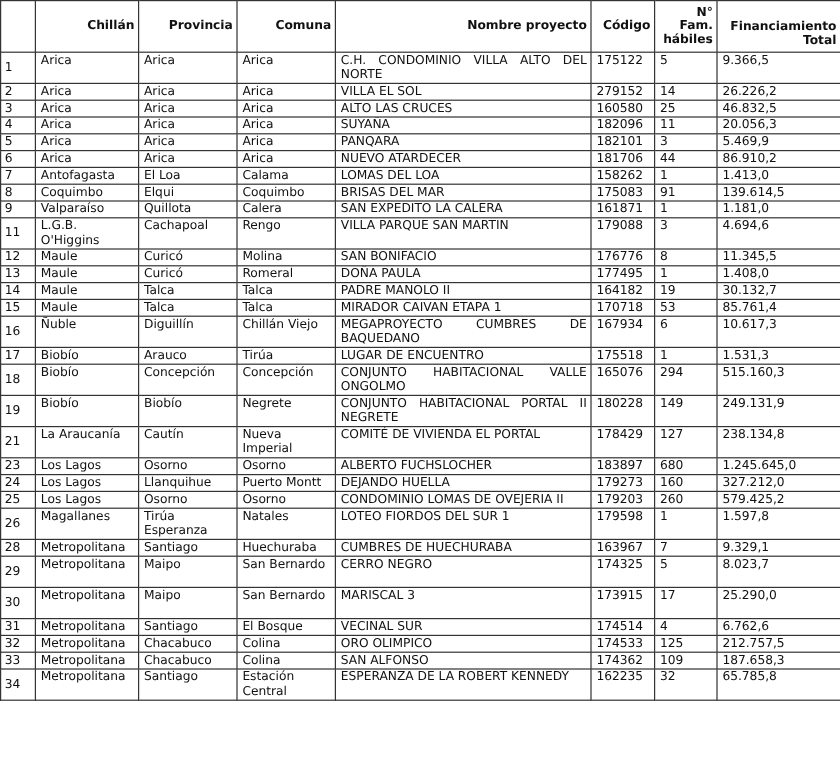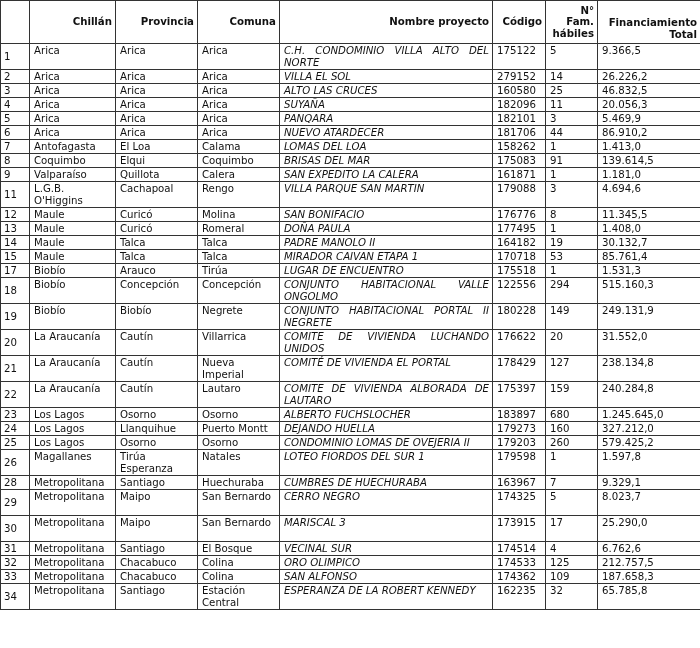--- a/index.html
+++ b/index.html
@@ -1,21 +1,21 @@
 <!DOCTYPE html>
 <html><head>
 <meta charset="utf-8">
 <style>
   html, body { margin:0; padding:0; background:#ffffff; }
   body { width:700px; height:648px; overflow:hidden; font-family:"DejaVu Sans", sans-serif; color:#111; }
   table { border-collapse:collapse; table-layout:fixed; width:700px; font-size:10.2px; line-height:12px; }
   td, th { border:1px solid #333; padding:1px 3px 0 4px; vertical-align:top; overflow:hidden; }
   th { font-weight:bold; text-align:right; vertical-align:middle; padding-top:2px; padding-bottom:2px; }
   td.num { vertical-align:middle; padding-left:3px; }
-  td.just { text-align:justify; text-align-last:left;font-style:italic; }
+  td.just { text-align:justify; text-align-last:left; }
   .row1 td { height:24px; }
   .row2 td { height:12px; }
 </style>
 </head>
 <body>
 
 <table>
   <colgroup>
     <col style="width:29px">
     <col style="width:86px">
@@ -172,80 +172,70 @@
       <tr class="row2">
         <td class="num">15</td>
         <td>Maule</td>
         <td>Talca</td>
         <td>Talca</td>
         <td class="just">MIRADOR CAIVAN ETAPA 1</td>
         <td>170718</td>
         <td>53</td>
         <td>85.761,4</td>
       </tr>
+      <tr class="row1">
+        <td class="num">16</td>
+        <td>Ñuble</td>
+        <td>Diguillín</td>
+        <td>Chillán Viejo</td>
+        <td class="just">MEGAPROYECTO CUMBRES DE BAQUEDANO</td>
+        <td>167934</td>
+        <td>6</td>
+        <td>10.617,3</td>
+      </tr>
       <tr class="row2">
         <td class="num">17</td>
         <td>Biobío</td>
         <td>Arauco</td>
         <td>Tirúa</td>
         <td class="just">LUGAR DE ENCUENTRO</td>
         <td>175518</td>
         <td>1</td>
         <td>1.531,3</td>
       </tr>
       <tr class="row1">
         <td class="num">18</td>
         <td>Biobío</td>
         <td>Concepción</td>
         <td>Concepción</td>
         <td class="just">CONJUNTO HABITACIONAL VALLE ONGOLMO</td>
-        <td>122556</td>
+        <td>165076</td>
         <td>294</td>
         <td>515.160,3</td>
       </tr>
       <tr class="row1">
         <td class="num">19</td>
         <td>Biobío</td>
         <td>Biobío</td>
         <td>Negrete</td>
         <td class="just">CONJUNTO HABITACIONAL PORTAL II NEGRETE</td>
         <td>180228</td>
         <td>149</td>
         <td>249.131,9</td>
       </tr>
       <tr class="row1">
-        <td class="num">20</td>
-        <td>La Araucanía</td>
-        <td>Cautín</td>
-        <td>Villarrica</td>
-        <td class="just">COMITE DE VIVIENDA LUCHANDO UNIDOS</td>
-        <td>176622</td>
-        <td>20</td>
-        <td>31.552,0</td>
-      </tr>
-      <tr class="row1">
         <td class="num">21</td>
         <td>La Araucanía</td>
         <td>Cautín</td>
         <td>Nueva Imperial</td>
         <td class="just">COMITÉ DE VIVIENDA EL PORTAL</td>
         <td>178429</td>
         <td>127</td>
         <td>238.134,8</td>
       </tr>
-      <tr class="row1">
-        <td class="num">22</td>
-        <td>La Araucanía</td>
-        <td>Cautín</td>
-        <td>Lautaro</td>
-        <td class="just">COMITE DE VIVIENDA  ALBORADA DE LAUTARO</td>
-        <td>175397</td>
-        <td>159</td>
-        <td>240.284,8</td>
-      </tr>
       <tr class="row2">
         <td class="num">23</td>
         <td>Los Lagos</td>
         <td>Osorno</td>
         <td>Osorno</td>
         <td class="just">ALBERTO FUCHSLOCHER</td>
         <td>183897</td>
         <td>680</td>
         <td>1.245.645,0</td>
       </tr>

